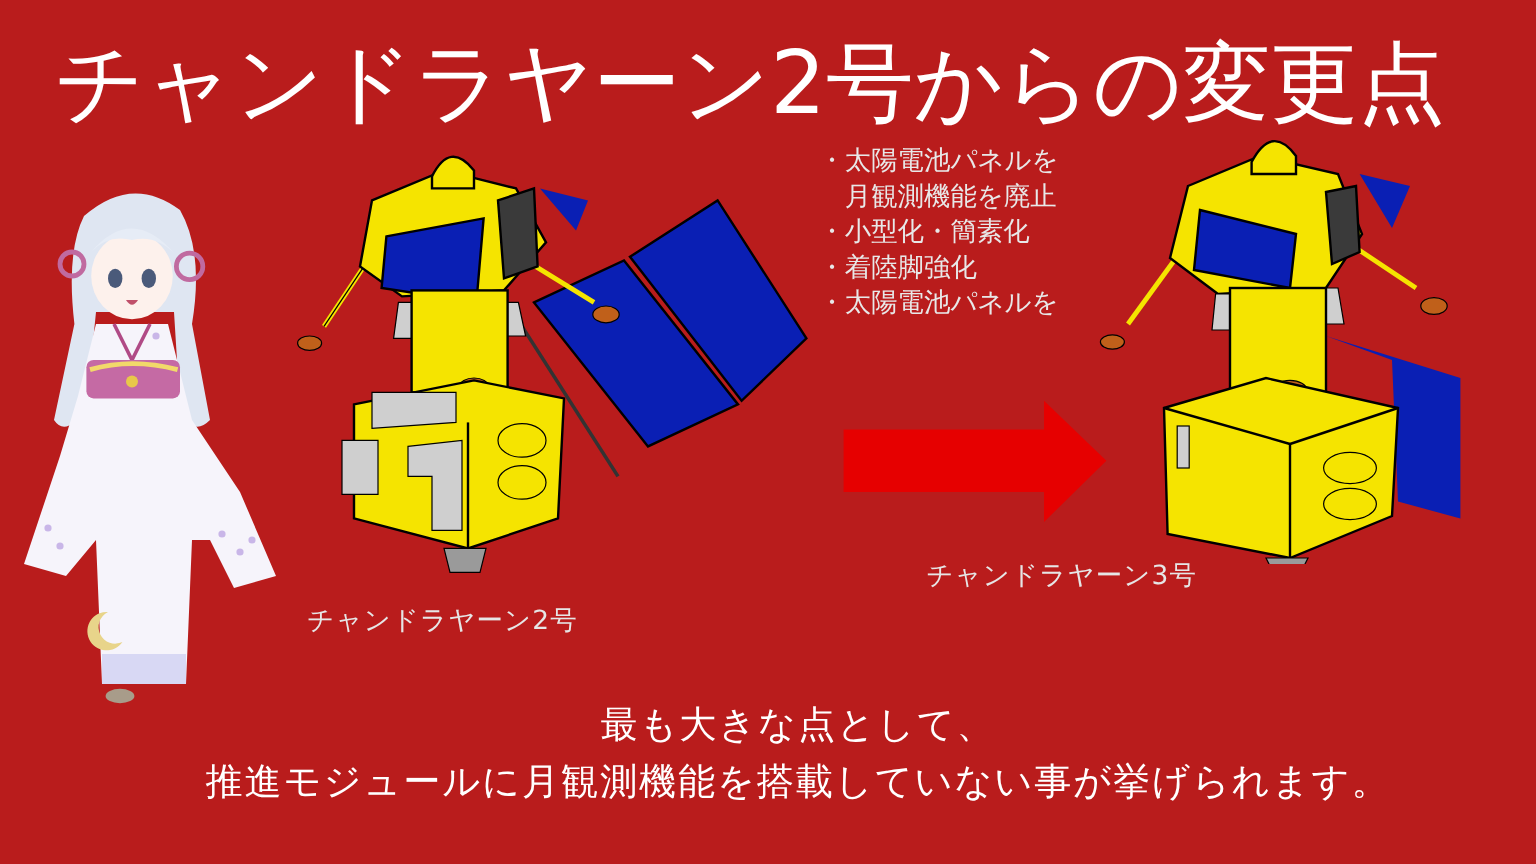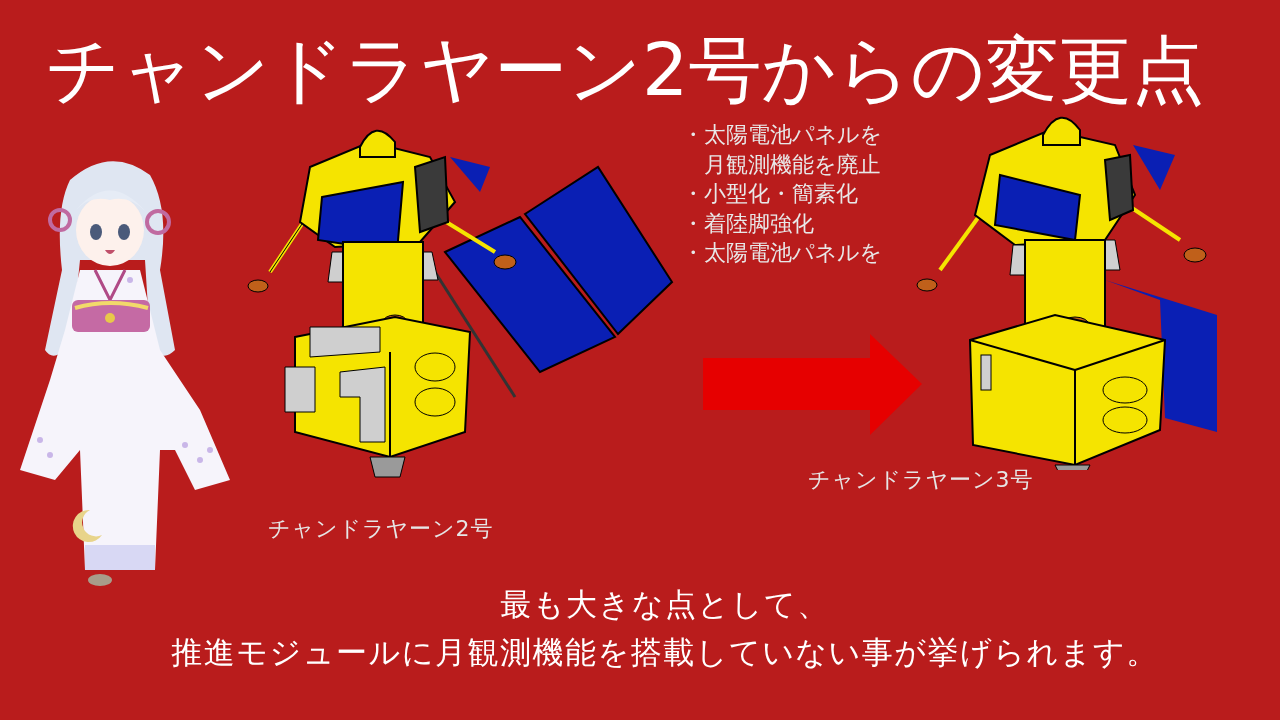--- a/index.html
+++ b/index.html
@@ -23,22 +23,22 @@
     margin: 0; padding: 0; list-style: none;
   }
   .bullets li { position: relative; padding-left: 22px; margin: 0; }
   .bullets li .dot { position: absolute; left: 0; top: 0; width: 20px; text-align: center; }
   .bullets li .line { display: block; white-space: nowrap; }
 
   .caption {
     position: absolute; font-size: 22px; color: #e6e6e6; white-space: nowrap;
     letter-spacing: 1px;
   }
-  .caption-ch2 { left: 256px; top: 514px; margin-left: 12px; }
-  .caption-ch3 { left: 808px; top: 465px; }
+  .caption-ch2 { left: 256px; top: 502px; }
+  .caption-ch3 { left: 772px; top: 465px; }
 
   .subtitle {
     position: absolute; left: 0; top: 580px; width: 1330px;
     text-align: center; font-size: 31px; line-height: 48px;
     color: #ffffff; white-space: nowrap; letter-spacing: 1.5px;
   }
   .subtitle span { display: block; }
 
   .illus { position: absolute; }
   svg { display: block; }

